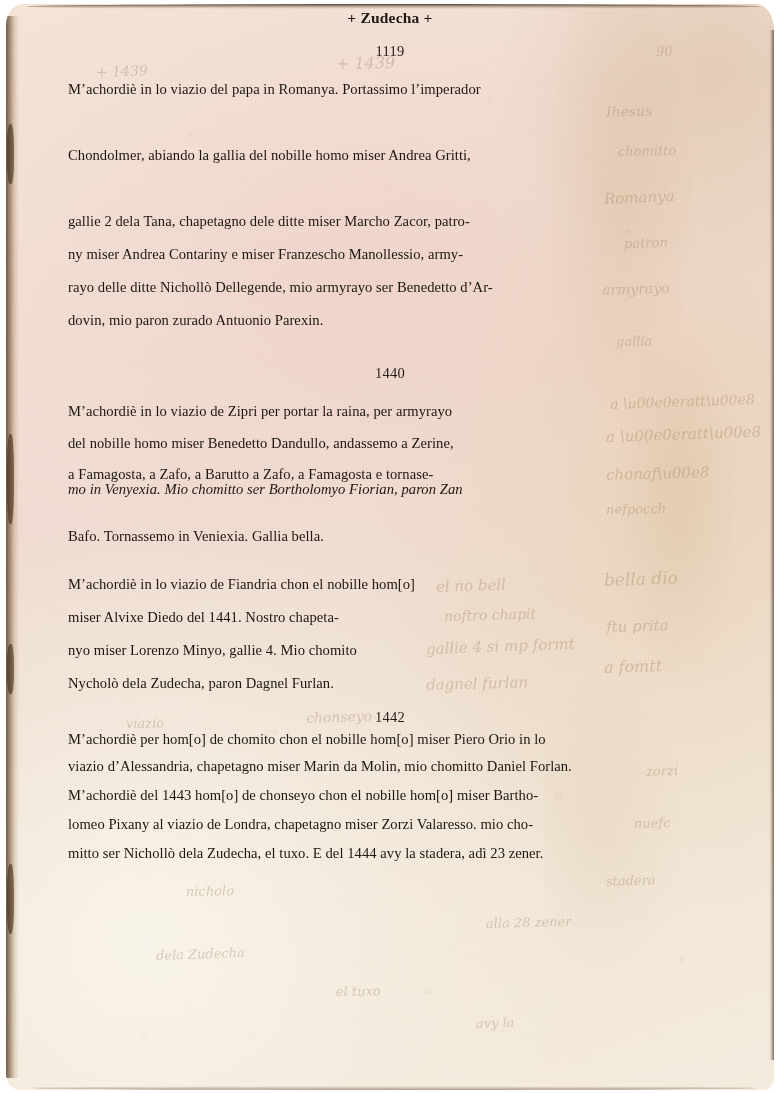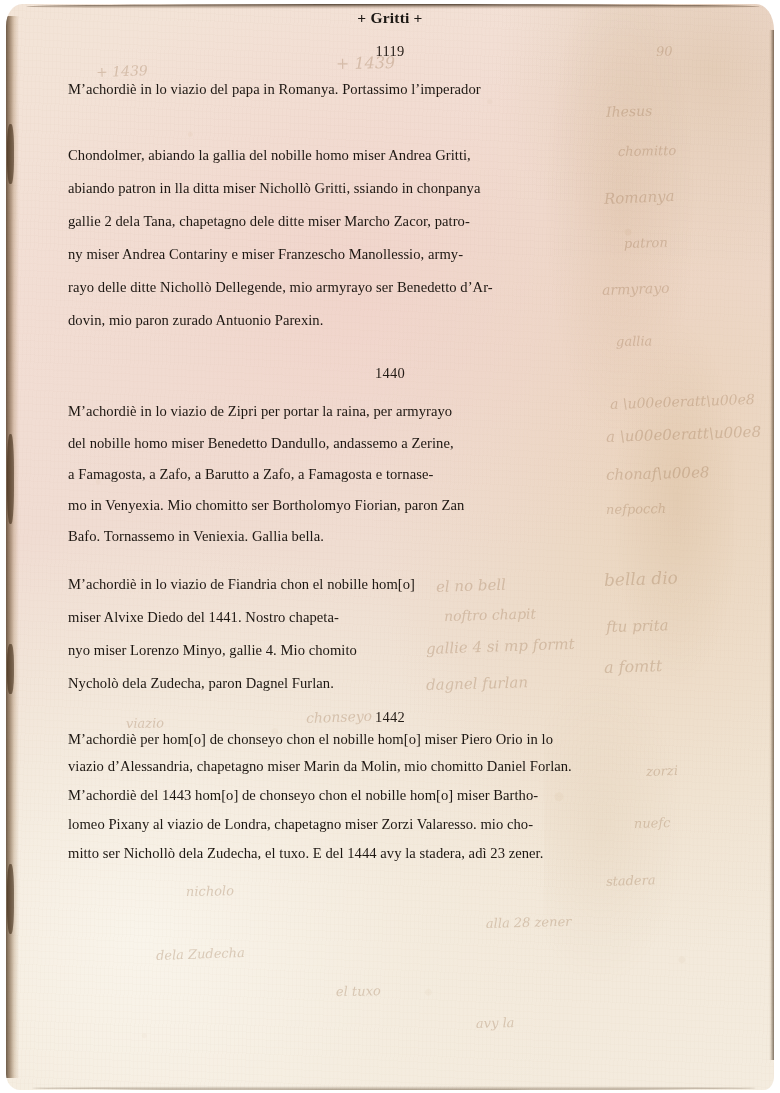--- a/index.html
+++ b/index.html
@@ -214,44 +214,43 @@
     <div class="gutter"></div>
     <div class="gutter-speck" style="top:120px;height:60px;"></div>
     <div class="gutter-speck" style="top:430px;height:90px;"></div>
     <div class="gutter-speck" style="top:640px;height:50px;"></div>
     <div class="gutter-speck" style="top:860px;height:70px;"></div>
 
     <div class="edge-top"></div>
     <div class="edge-right"></div>
     <div class="edge-bottom"></div>
 
-    <div class="hdr-ihesus">+ Gritti +</div>
+    <div class="hdr-ihesus">+ Zudecha +</div>
 
     <div class="year" style="top:39px;">1119</div>
     <div class="textline" style="top:77px;">M’achordiè in lo viazio del papa in Romanya. Portassimo l’imperador</div>
     <div class="textline" style="top:143px;">Chondolmer, abiando la gallia del nobille homo miser Andrea Gritti,</div>
-    <div class="textline" style="top:176px;">abiando patron in lla ditta miser Nichollò Gritti, ssiando in chonpanya</div>
     <div class="textline" style="top:209px;">gallie 2 dela Tana, chapetagno dele ditte miser Marcho Zacor, patro-</div>
     <div class="textline" style="top:242px;">ny miser Andrea Contariny e miser Franzescho Manollessio, army-</div>
     <div class="textline" style="top:275px;">rayo delle ditte Nichollò Dellegende, mio armyrayo ser Benedetto d’Ar-</div>
     <div class="textline" style="top:308px;">dovin, mio paron zurado Antuonio Parexin.</div>
 
     <div class="year" style="top:361px;">1440</div>
     <div class="textline" style="top:399px;">M’achordiè in lo viazio de Zipri per portar la raina, per armyrayo</div>
     <div class="textline" style="top:431px;">del nobille homo miser Benedetto Dandullo, andassemo a Zerine,</div>
     <div class="textline" style="top:462px;">a Famagosta, a Zafo, a Barutto a Zafo, a Famagosta e tornase-</div>
-    <div class="textline" style="top:493px;">mo in Venyexia. Mio chomitto ser Bortholomyo Fiorian, paron Zan</div>
+    <div class="textline" style="top:477px;font-style:italic;">mo in Venyexia. Mio chomitto ser Bortholomyo Fiorian, paron Zan</div>
     <div class="textline" style="top:524px;text-align:center;">Bafo. Tornassemo in Veniexia. Gallia bella.</div>
 
     <div class="textline" style="top:572px;">M’achordiè in lo viazio de Fiandria chon el nobille hom[o]</div>
     <div class="textline" style="top:605px;">miser Alvixe Diedo del 1441. Nostro chapeta-</div>
     <div class="textline" style="top:638px;">nyo miser Lorenzo Minyo, gallie 4. Mio chomito</div>
     <div class="textline" style="top:671px;">Nycholò dela Zudecha, paron Dagnel Furlan.</div>
 
     <div class="year" style="top:705px;">1442</div>
-    <div class="textline" style="top:727px;">M’achordiè per hom[o] de chonseyo chon el nobille hom[o] miser Piero Orio in lo</div>
+    <div class="textline" style="top:727px;">M’achordiè per hom[o] de chomito chon el nobille hom[o] miser Piero Orio in lo</div>
     <div class="textline" style="top:754px;">viazio d’Alessandria, chapetagno miser Marin da Molin, mio chomitto Daniel Forlan.</div>
     <div class="textline" style="top:783px;">M’achordiè del 1443 hom[o] de chonseyo chon el nobille hom[o] miser Bartho-</div>
     <div class="textline" style="top:812px;font-family:Liberation Serif, serif;">lomeo Pixany al viazio de Londra, chapetagno miser Zorzi Valaresso. mio cho-</div>
     <div class="textline" style="top:841px;">mitto ser Nichollò dela Zudecha, el tuxo. E del 1444 avy la stadera, adì 23 zener.</div>
 
   </div>
 </div>
 
 </body></html>

